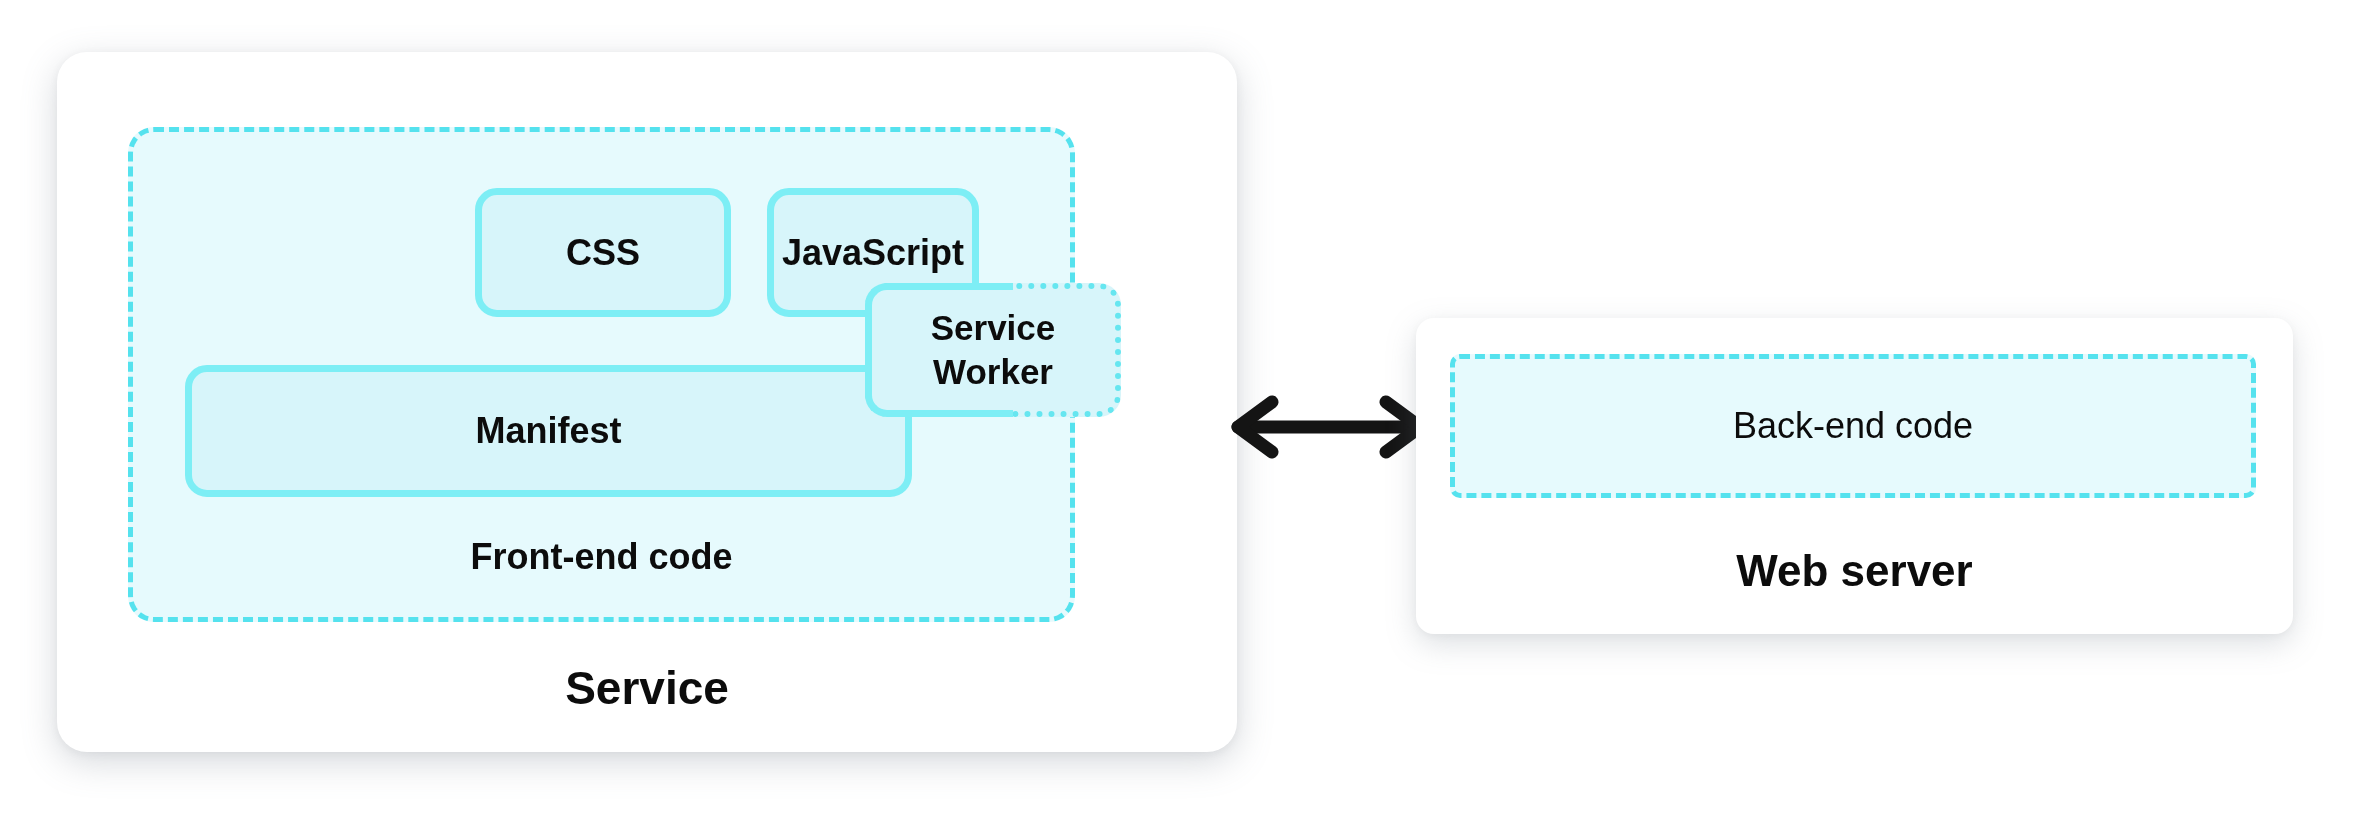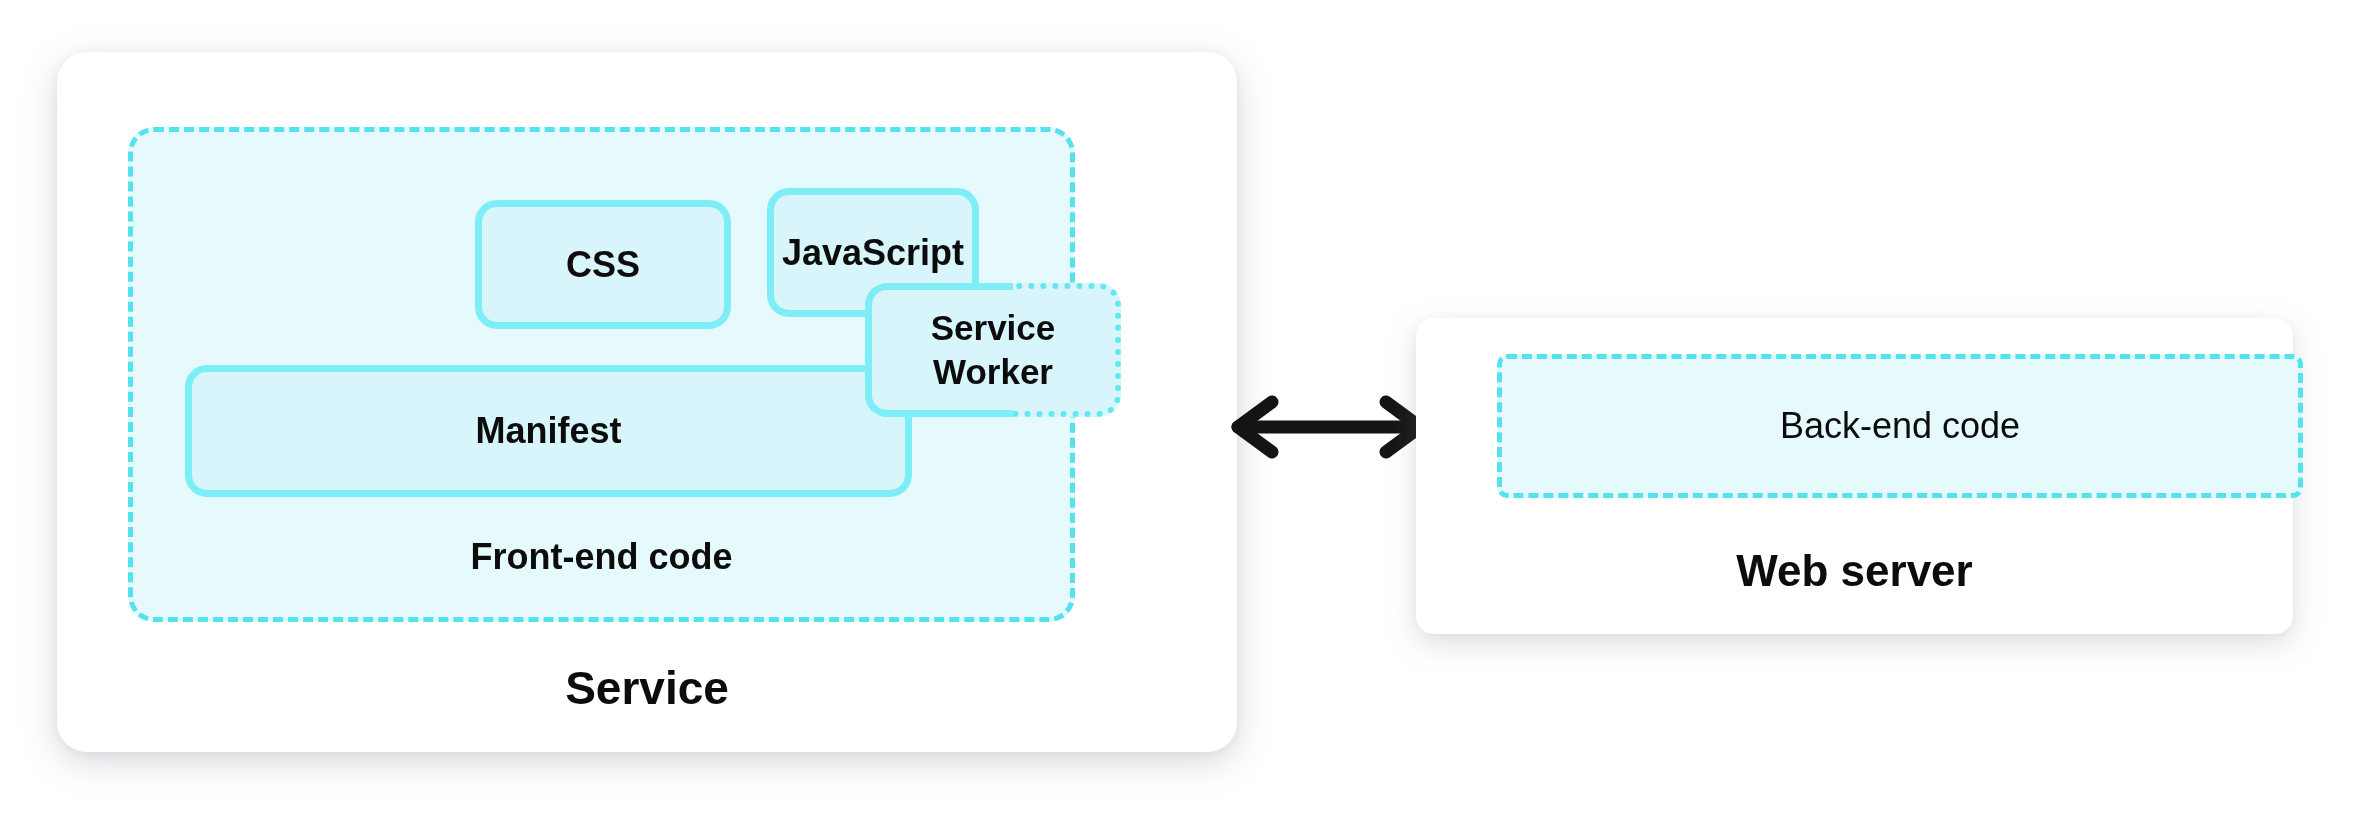--- a/index.html
+++ b/index.html
@@ -34,21 +34,21 @@
   
   .node{
     position:absolute;
     background:var(--box-fill,#d7f5fa);
     border:7px solid var(--box-border,#7deef5);
     border-radius:22px;
     display:flex;align-items:center;justify-content:center;
     font-weight:bold;font-size:36px;
   }
   .node-html{left:53px;top:56px;width:256px;height:129px;}
-  .node-css{left:342px;top:68px;width:256px;height:129px;}
+  .node-css{left:342px;top:56px;width:256px;height:129px;}
   .node-js{left:634px;top:56px;width:212px;height:129px;}
   .node-manifest{left:52px;top:233px;width:727px;height:132px;text-align:right;}
   
   .sw{position:absolute;left:808px;top:231px;width:256px;height:134px;}
   .sw-dotted{
     position:absolute;inset:0;
     background:var(--box-fill,#d7f5fa);
     border:6px dotted var(--sw-border,#66e6f0);
     border-radius:22px;
   }
@@ -78,21 +78,21 @@
   }
   .device-title{top:608px;height:56px;font-size:46px;}
   .server-title{top:225px;height:56px;font-size:44px;}
   
   .backend-box{
     position:absolute;left:34px;top:36px;width:806px;height:144px;
     background:var(--group-fill,#e6fafd);
     border:5px dashed var(--group-border,#55e2ee);
     border-radius:10px;
     display:flex;align-items:center;justify-content:center;
-    font-size:36px;font-weight:normal;margin-left:47px;
+    font-size:36px;font-weight:normal;
   }
   
   .arrow-wrap{position:absolute;left:1222px;top:393px;width:214px;height:68px;}
 </style>
 </head>
 <body>
 
 <div class="canvas">
 
   <div class="card device-card">

